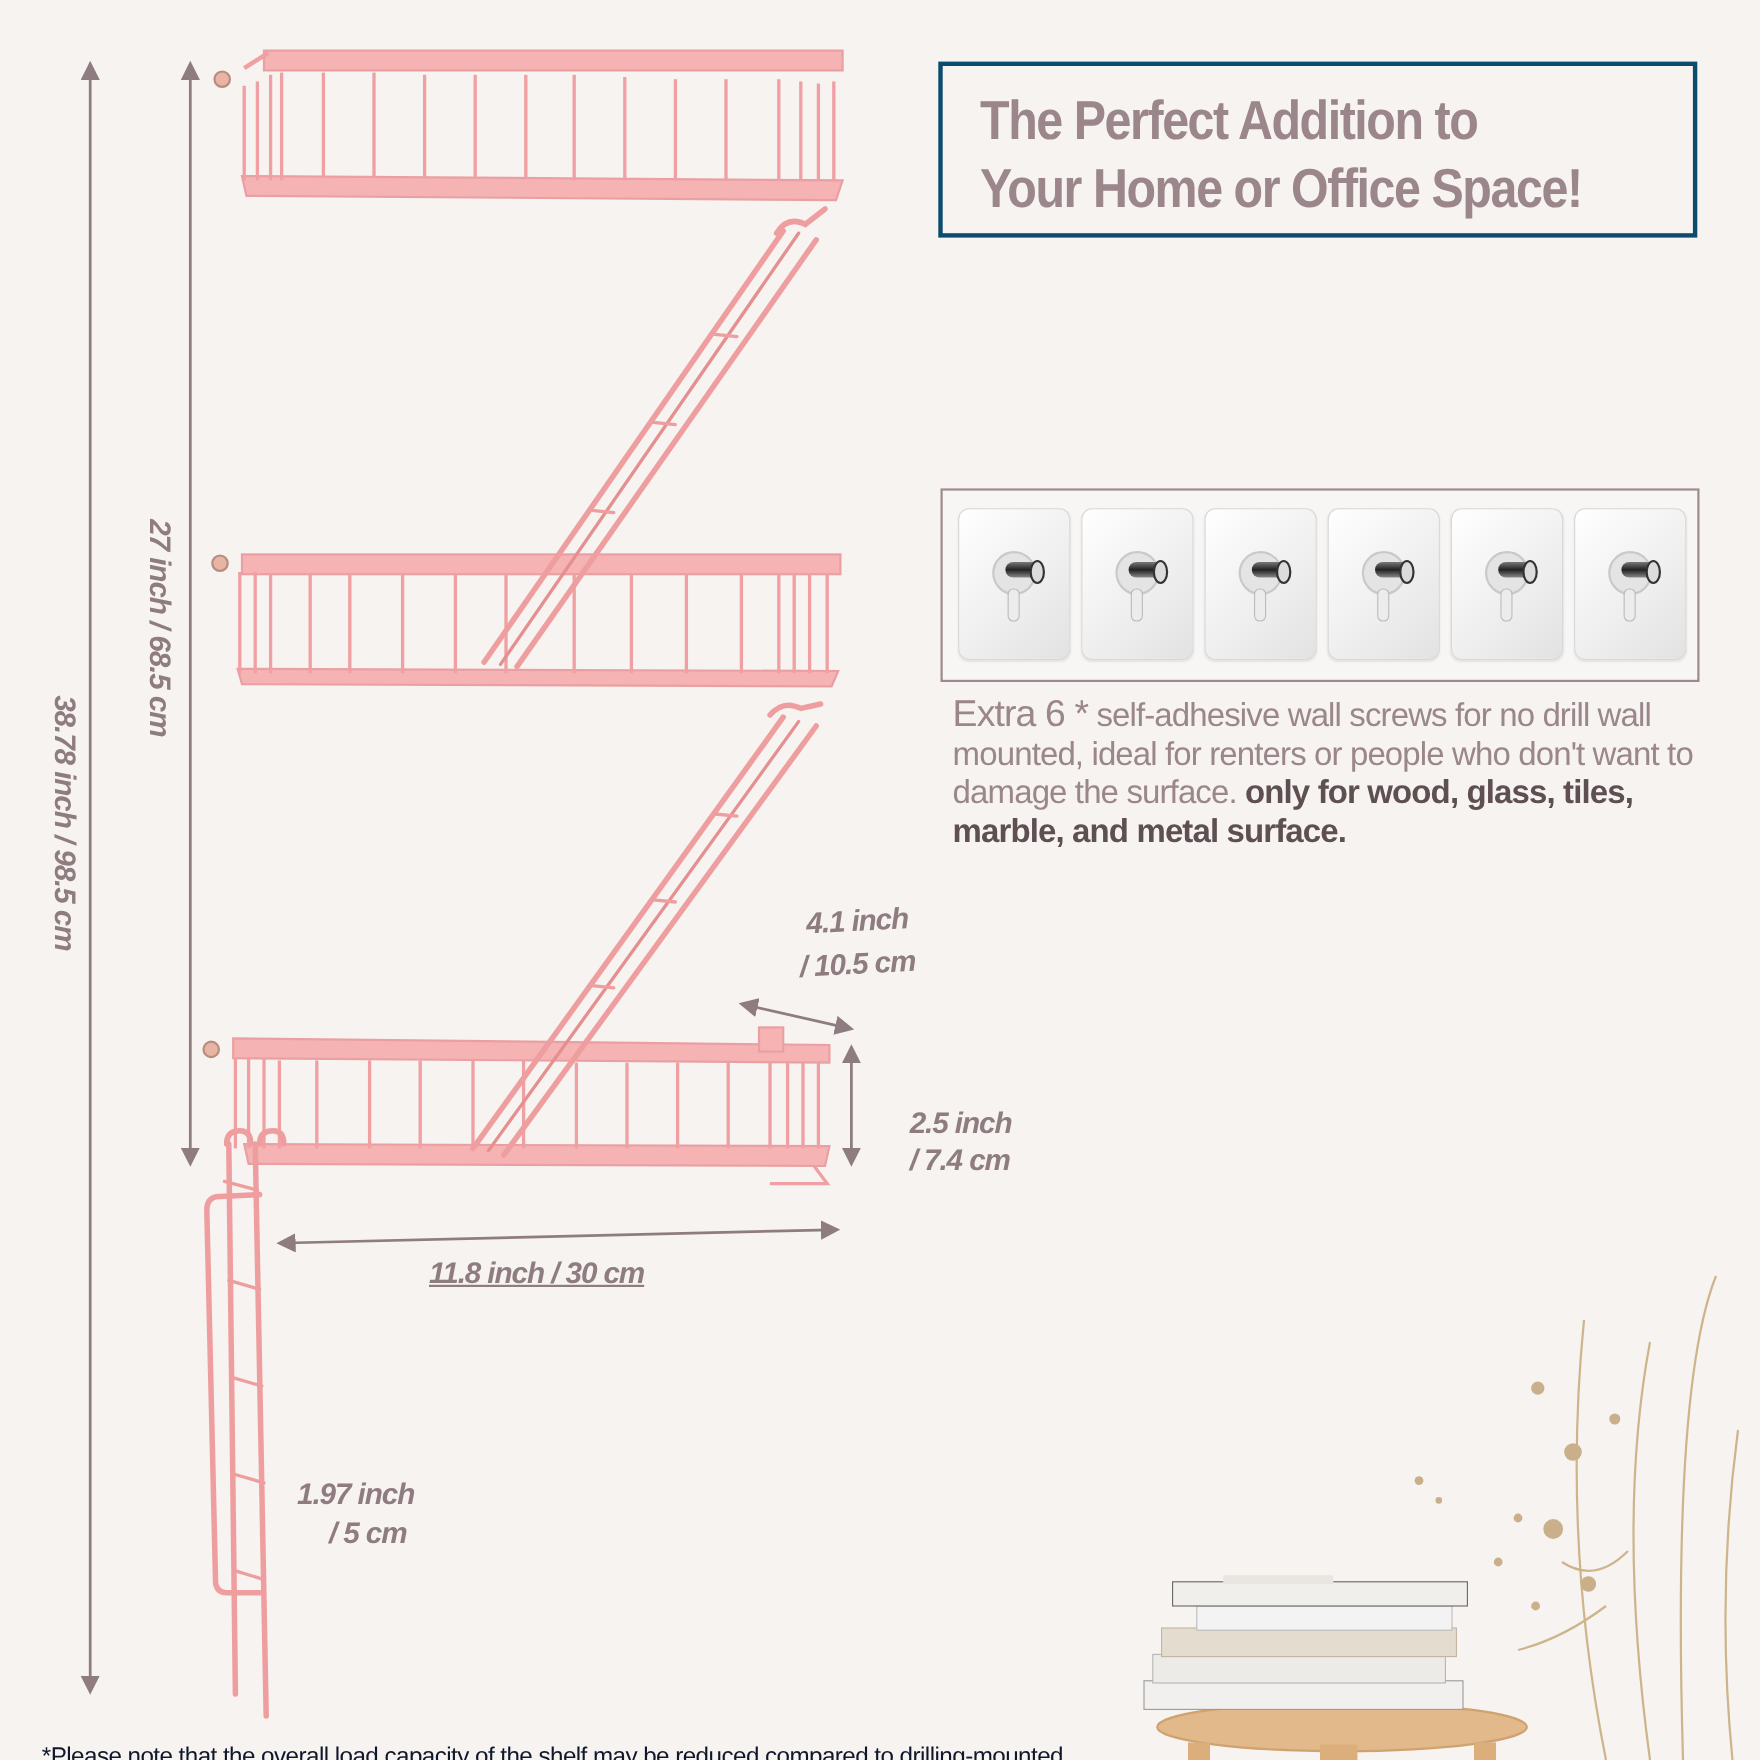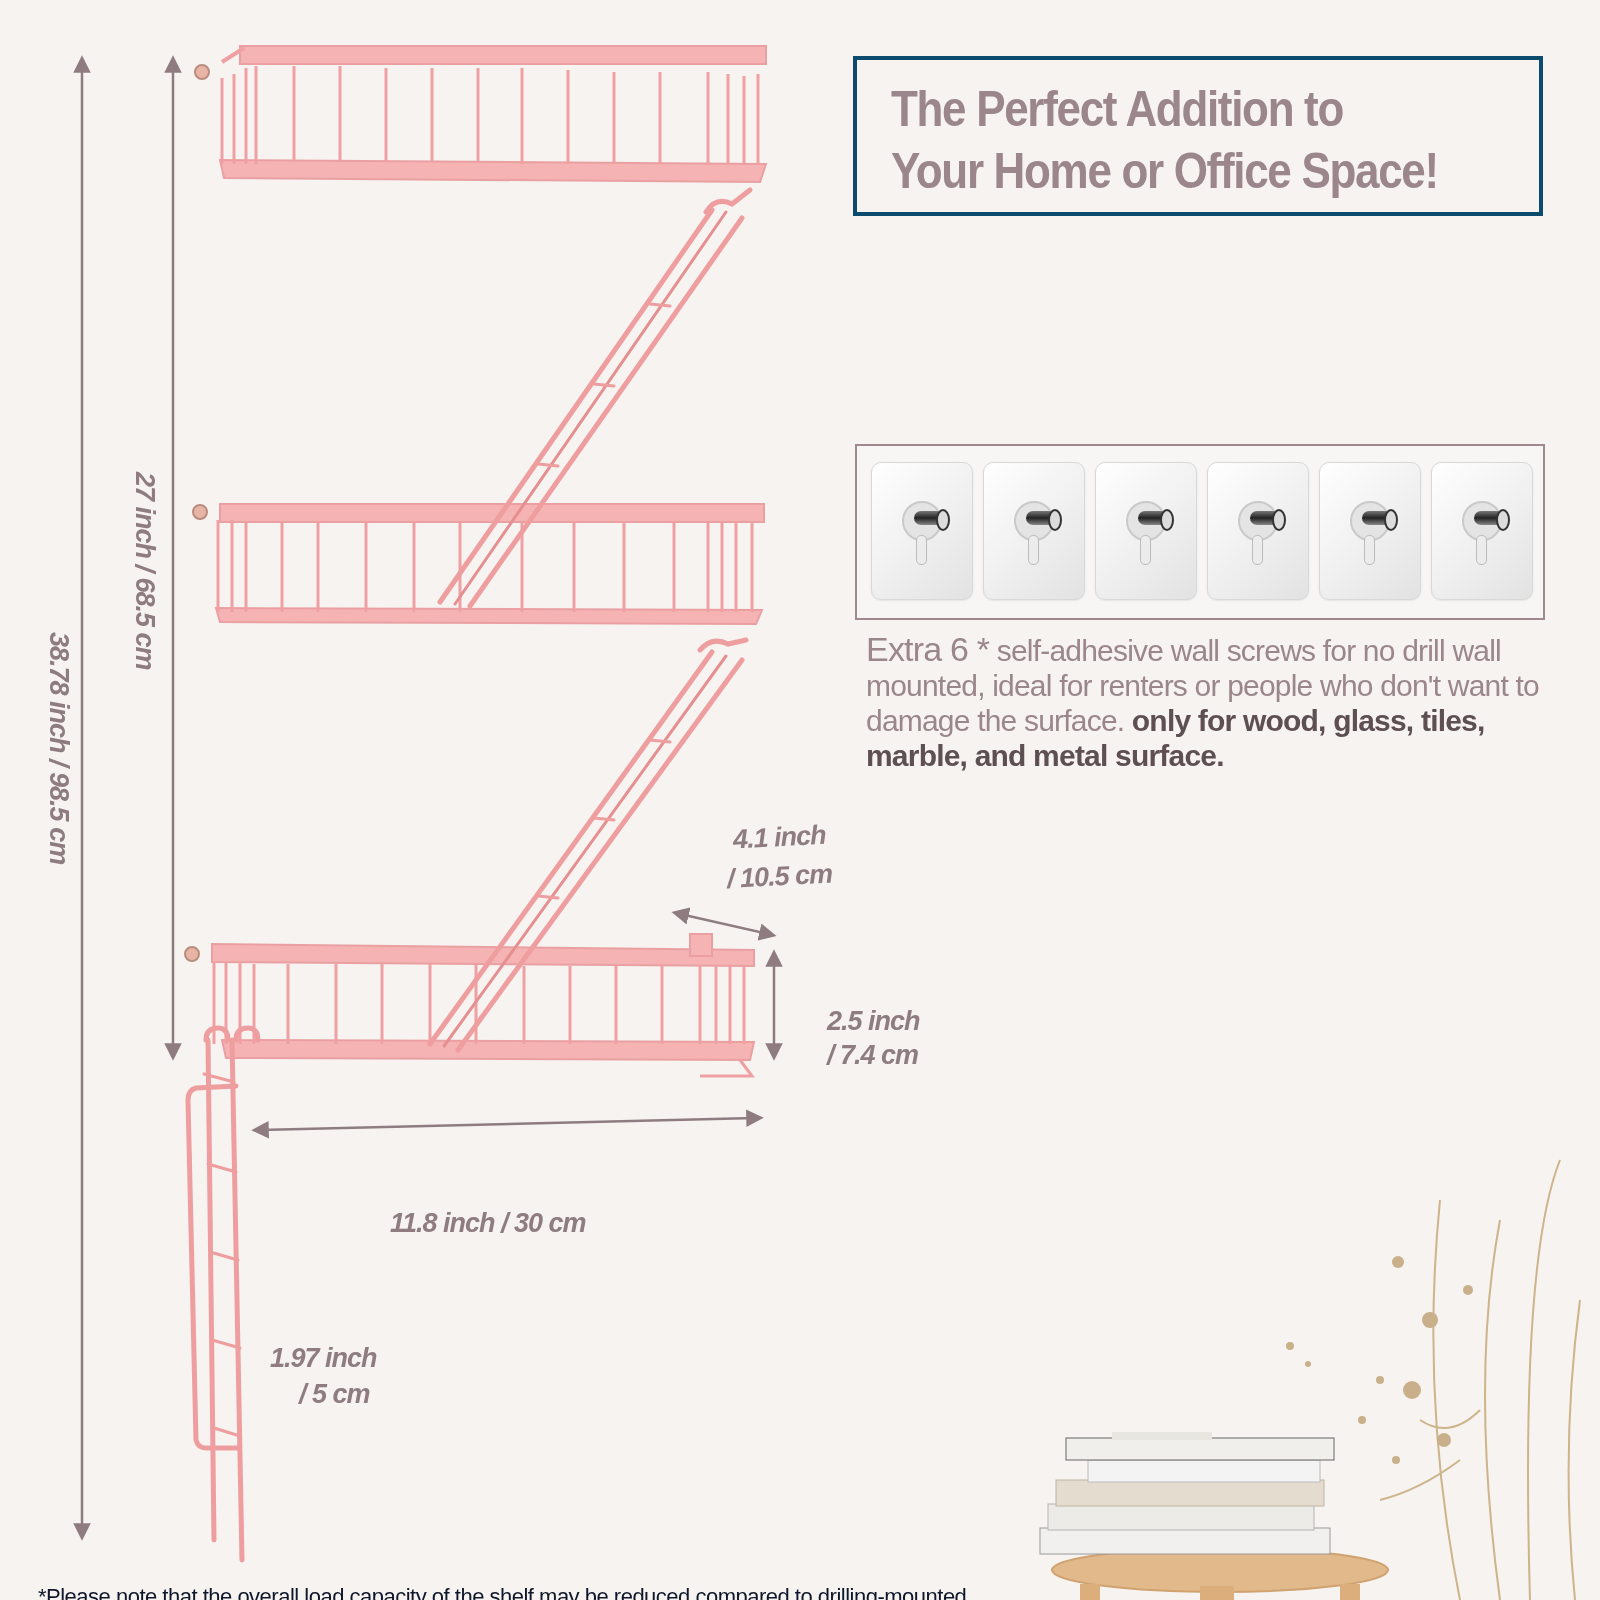--- a/index.html
+++ b/index.html
@@ -281,20 +281,20 @@
 <div class="abs dim" style="left:734px; top:822px; transform:rotate(-3deg);">
   <div>4.1 inch</div>
   <div style="margin-left:-8px; margin-top:8px;">/ 10.5 cm</div>
 </div>
 
 <div class="abs dim" style="left:827px; top:964px; line-height:34px;margin-top:40px;">
   <div>2.5 inch</div>
   <div>/ 7.4 cm</div>
 </div>
 
-<div class="abs dim" style="left:390px; top:1208px;">11.8 inch / 30 cm</div>
+<div class="abs dim" style="left:390px; top:1142px;text-decoration:underline;">11.8 inch / 30 cm</div>
 
 <div class="abs dim" style="left:270px; top:1340px; line-height:36px;">
   <div>1.97 inch</div>
   <div style="margin-left:29px;">/ 5 cm</div>
 </div>
 
 <div class="abs footnote">*Please note that the overall load capacity of the shelf may be reduced compared to drilling-mounted.</div>
 
 </body></html>

